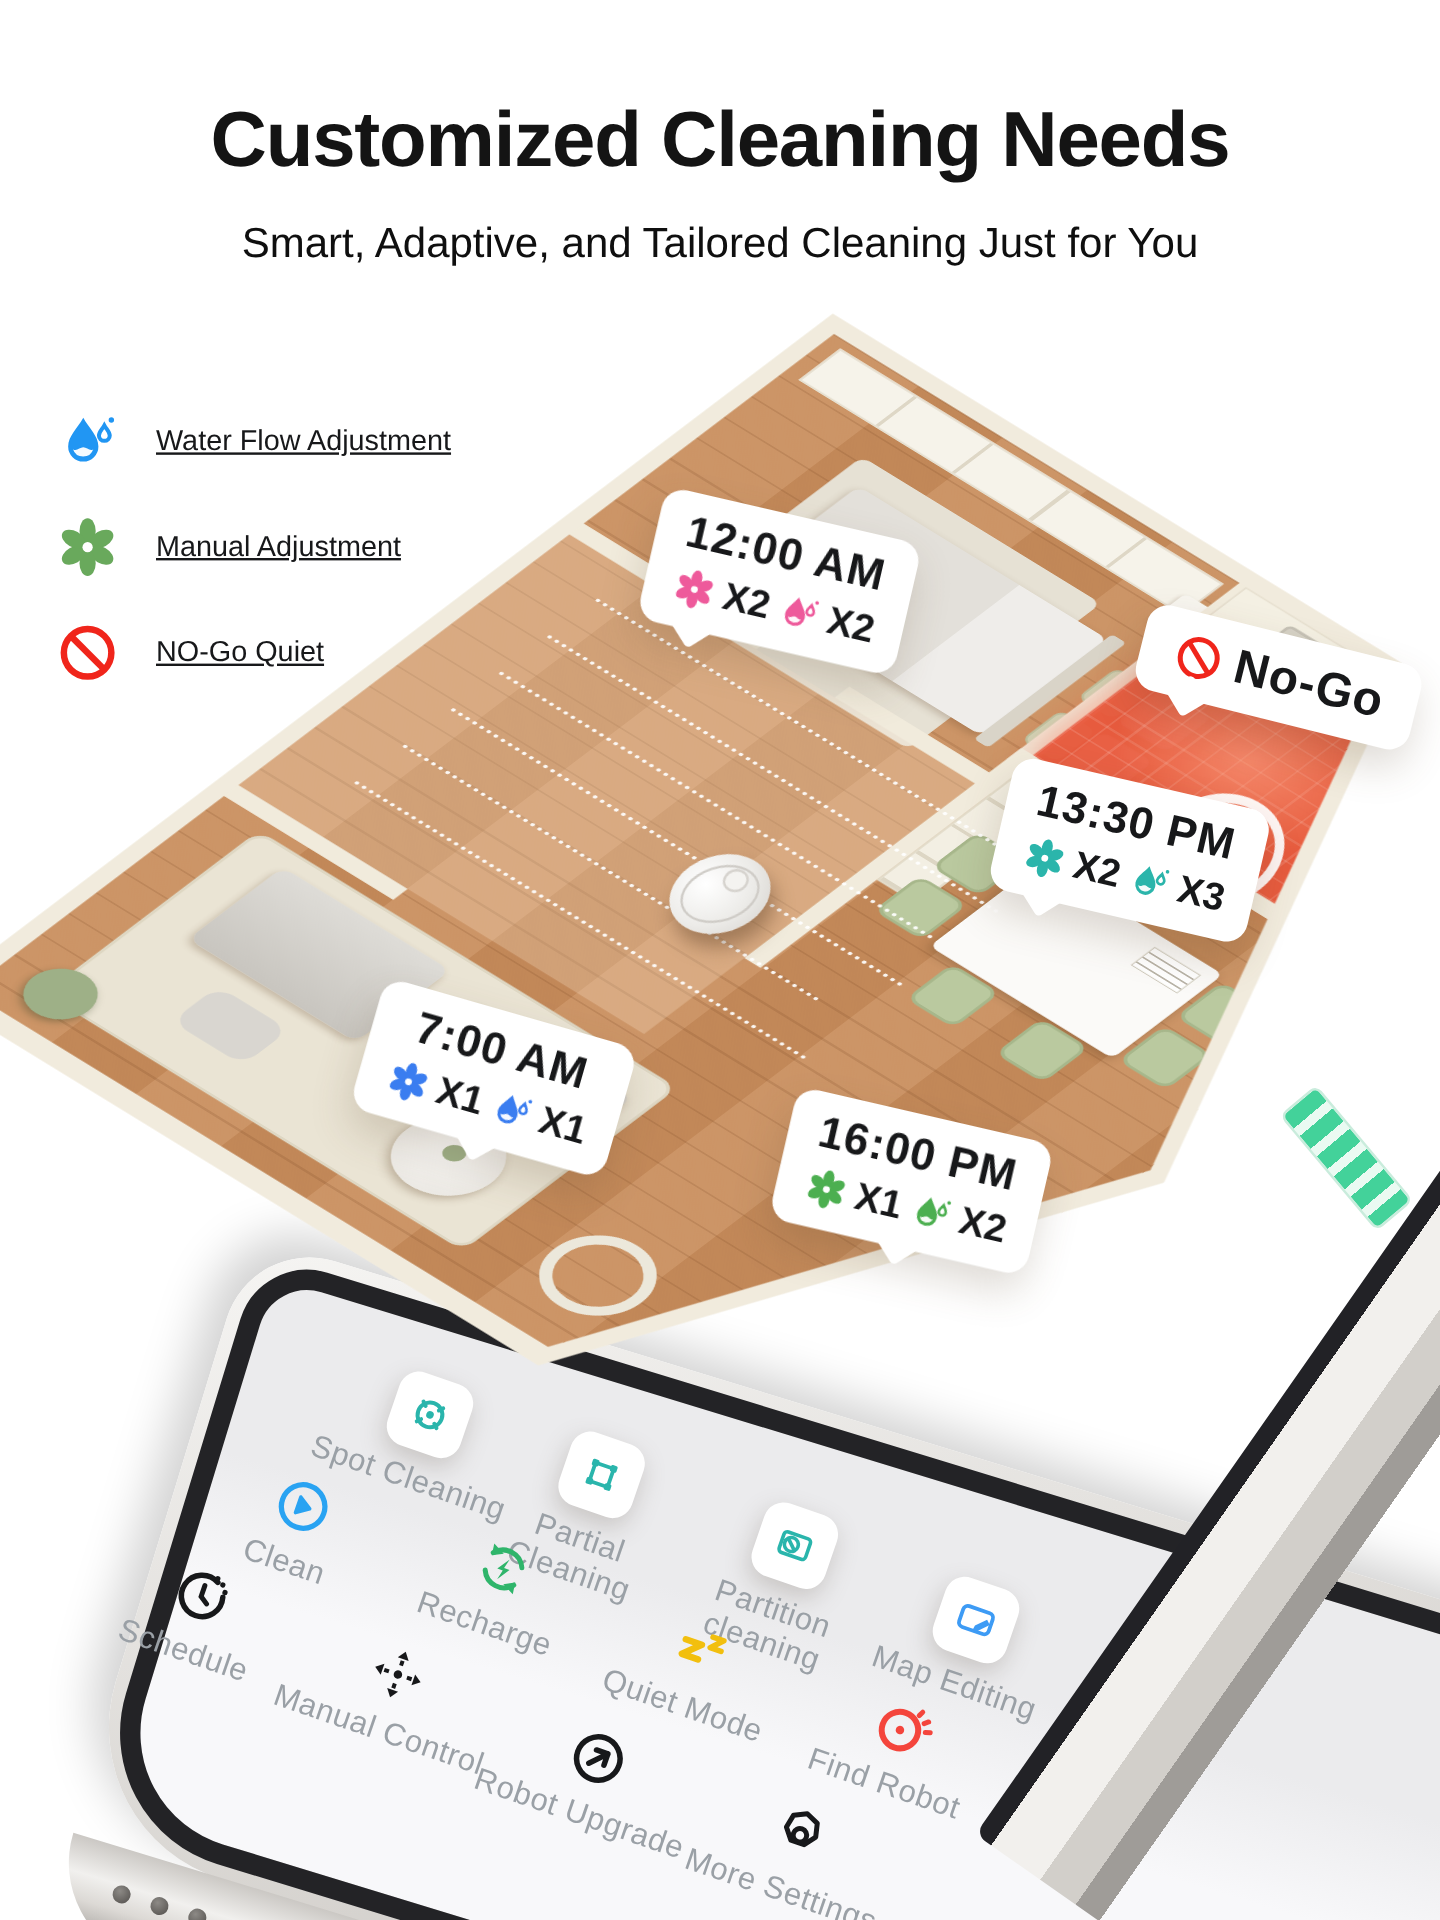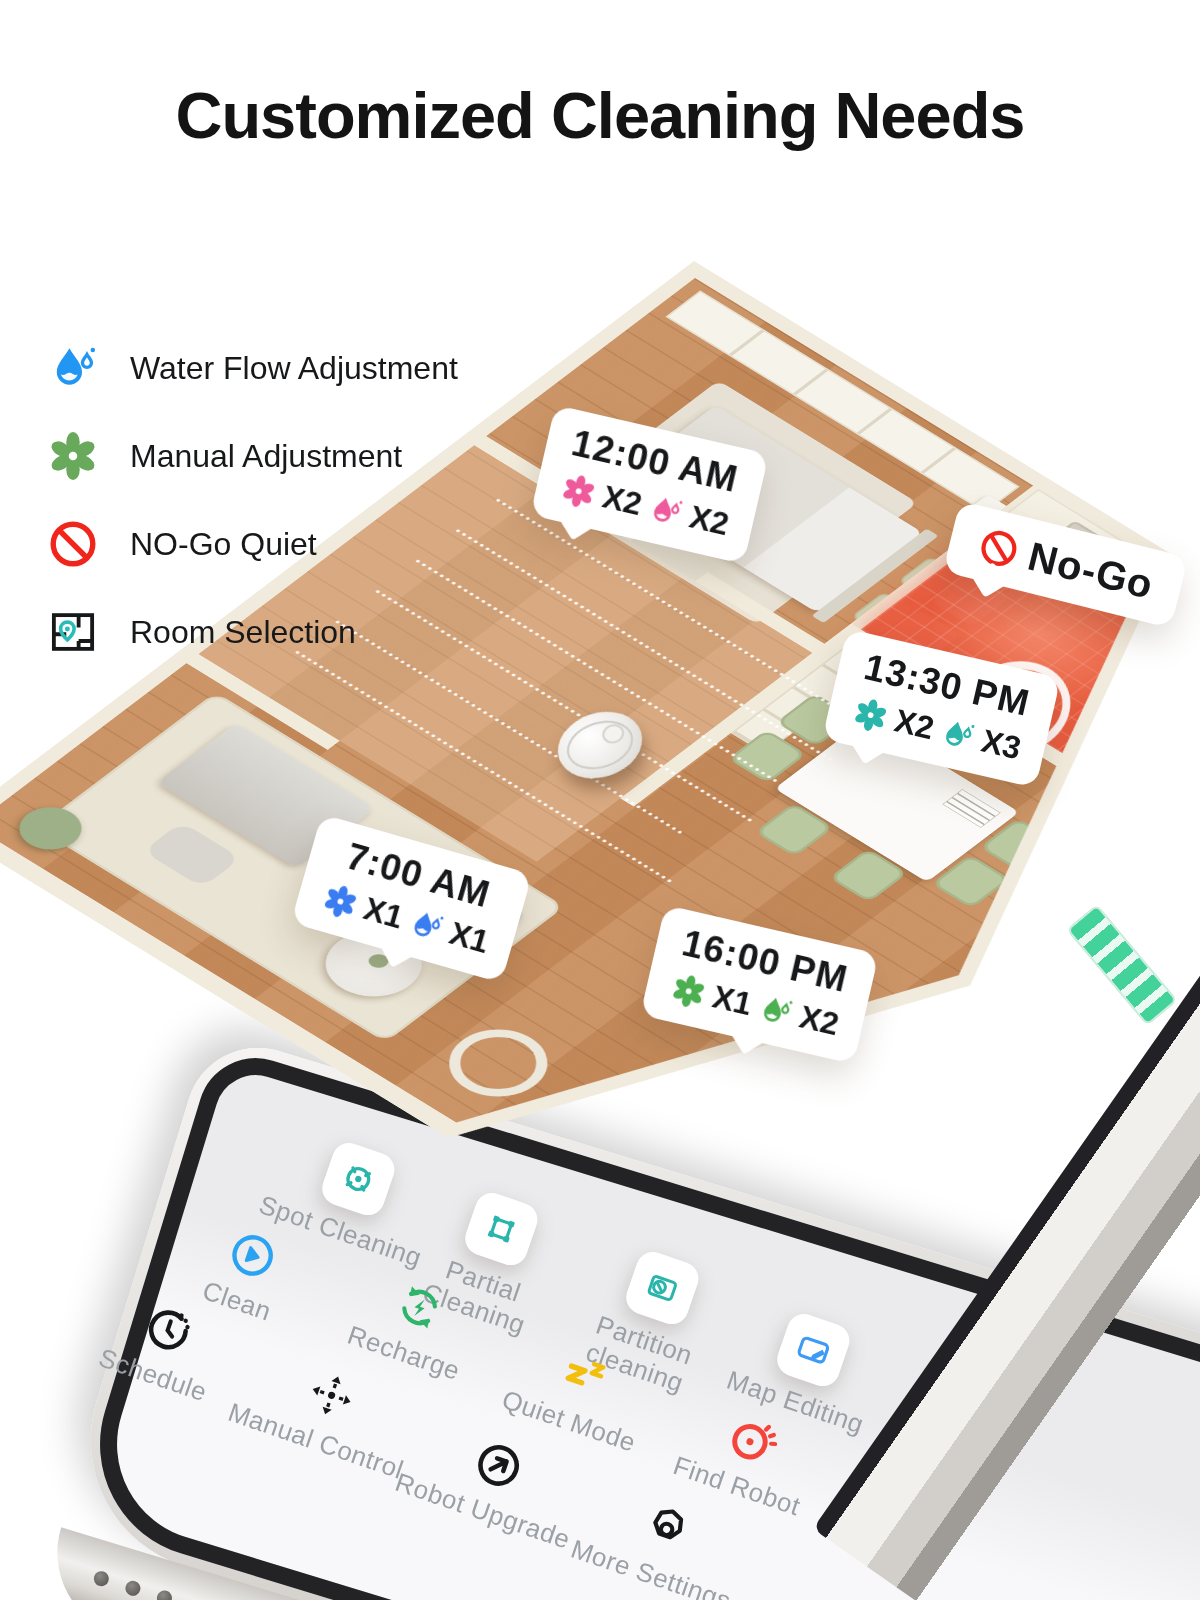--- a/index.html
+++ b/index.html
@@ -9,21 +9,21 @@
 
   
   .header{position:absolute;left:0;top:78px;width:1200px;text-align:center;z-index:60;}
   .title{font-size:65px;font-weight:700;color:#141414;letter-spacing:-1px;margin:0;}
   .subtitle{font-size:35px;font-weight:500;color:#0f0f0f;margin:30px 0 0 0;}
 
   
   .legend{position:absolute;left:46px;top:338px;z-index:60;}
   .lrow{display:flex;align-items:center;gap:30px;height:60px;margin-bottom:28px;}
   .lrow .ic{width:54px;height:54px;flex:0 0 54px;}
-  .llabel{font-size:32px;color:#17181a;}
+  .llabel{font-size:24px;color:#17181a;text-decoration:underline;}
 
   
   .phone{position:absolute;left:210px;top:1030px;width:1500px;height:520px;
          transform:rotate(17deg);transform-origin:0 0;z-index:10;
          border-radius:72px 72px 72px 132px;
          background:linear-gradient(155deg,#f6f5f3,#d4d1cd 55%,#eceae8);
          box-shadow:-18px -14px 40px rgba(0,0,0,.18);}
   .bezel{position:absolute;inset:11px;border:17px solid #232326;
          border-radius:58px 58px 58px 114px;
          background:linear-gradient(to bottom,#ebebed 0 150px,#f8f8fa 260px);}
@@ -260,46 +260,41 @@
       <path d="M12 2.9l5 2.3 1.2 5.4-3.4 4.4H9.2l-3.4-4.4 1.2-5.4Z" fill="none" stroke="currentColor" stroke-width="2" stroke-linejoin="round"></path>
       <circle cx="12" cy="12" r="2.7" fill="none" stroke="currentColor" stroke-width="2"></circle>
     </symbol>
   </defs>
 </svg>
 
 <div class="stage">
 
   <div class="header">
     <h1 class="title">Customized Cleaning Needs</h1>
+    <p class="subtitle">Smart, Adaptive, and Tailored Cleaning Just for You</p>
   </div>
 
   <div class="legend">
     <div class="lrow">
       <svg class="ic" style="color: rgb(33, 150, 243);">
           <use href="#sym-drops"></use>
         </svg>
       <span class="llabel">Water Flow Adjustment</span>
     </div>
     <div class="lrow">
       <svg class="ic" style="color: rgb(105, 169, 92);">
           <use href="#sym-fan"></use>
         </svg>
       <span class="llabel">Manual Adjustment</span>
     </div>
     <div class="lrow">
       <svg class="ic" style="color: rgb(240, 37, 27);">
           <use href="#sym-ban"></use>
         </svg>
       <span class="llabel">NO-Go Quiet</span>
-    </div>
-    <div class="lrow">
-      <svg class="ic" style="color: rgb(23, 24, 26);">
-          <use href="#sym-room"></use>
-        </svg>
-      <span class="llabel">Room Selection</span>
     </div>
   </div>
 
   <div class="phone">
     <div class="bezel"></div>
     <div class="face">
       <div class="spk" style="left:46px"></div>
       <div class="spk" style="left:79px"></div>
       <div class="spk" style="left:112px"></div>
       <div class="spk" style="left:145px"></div>

